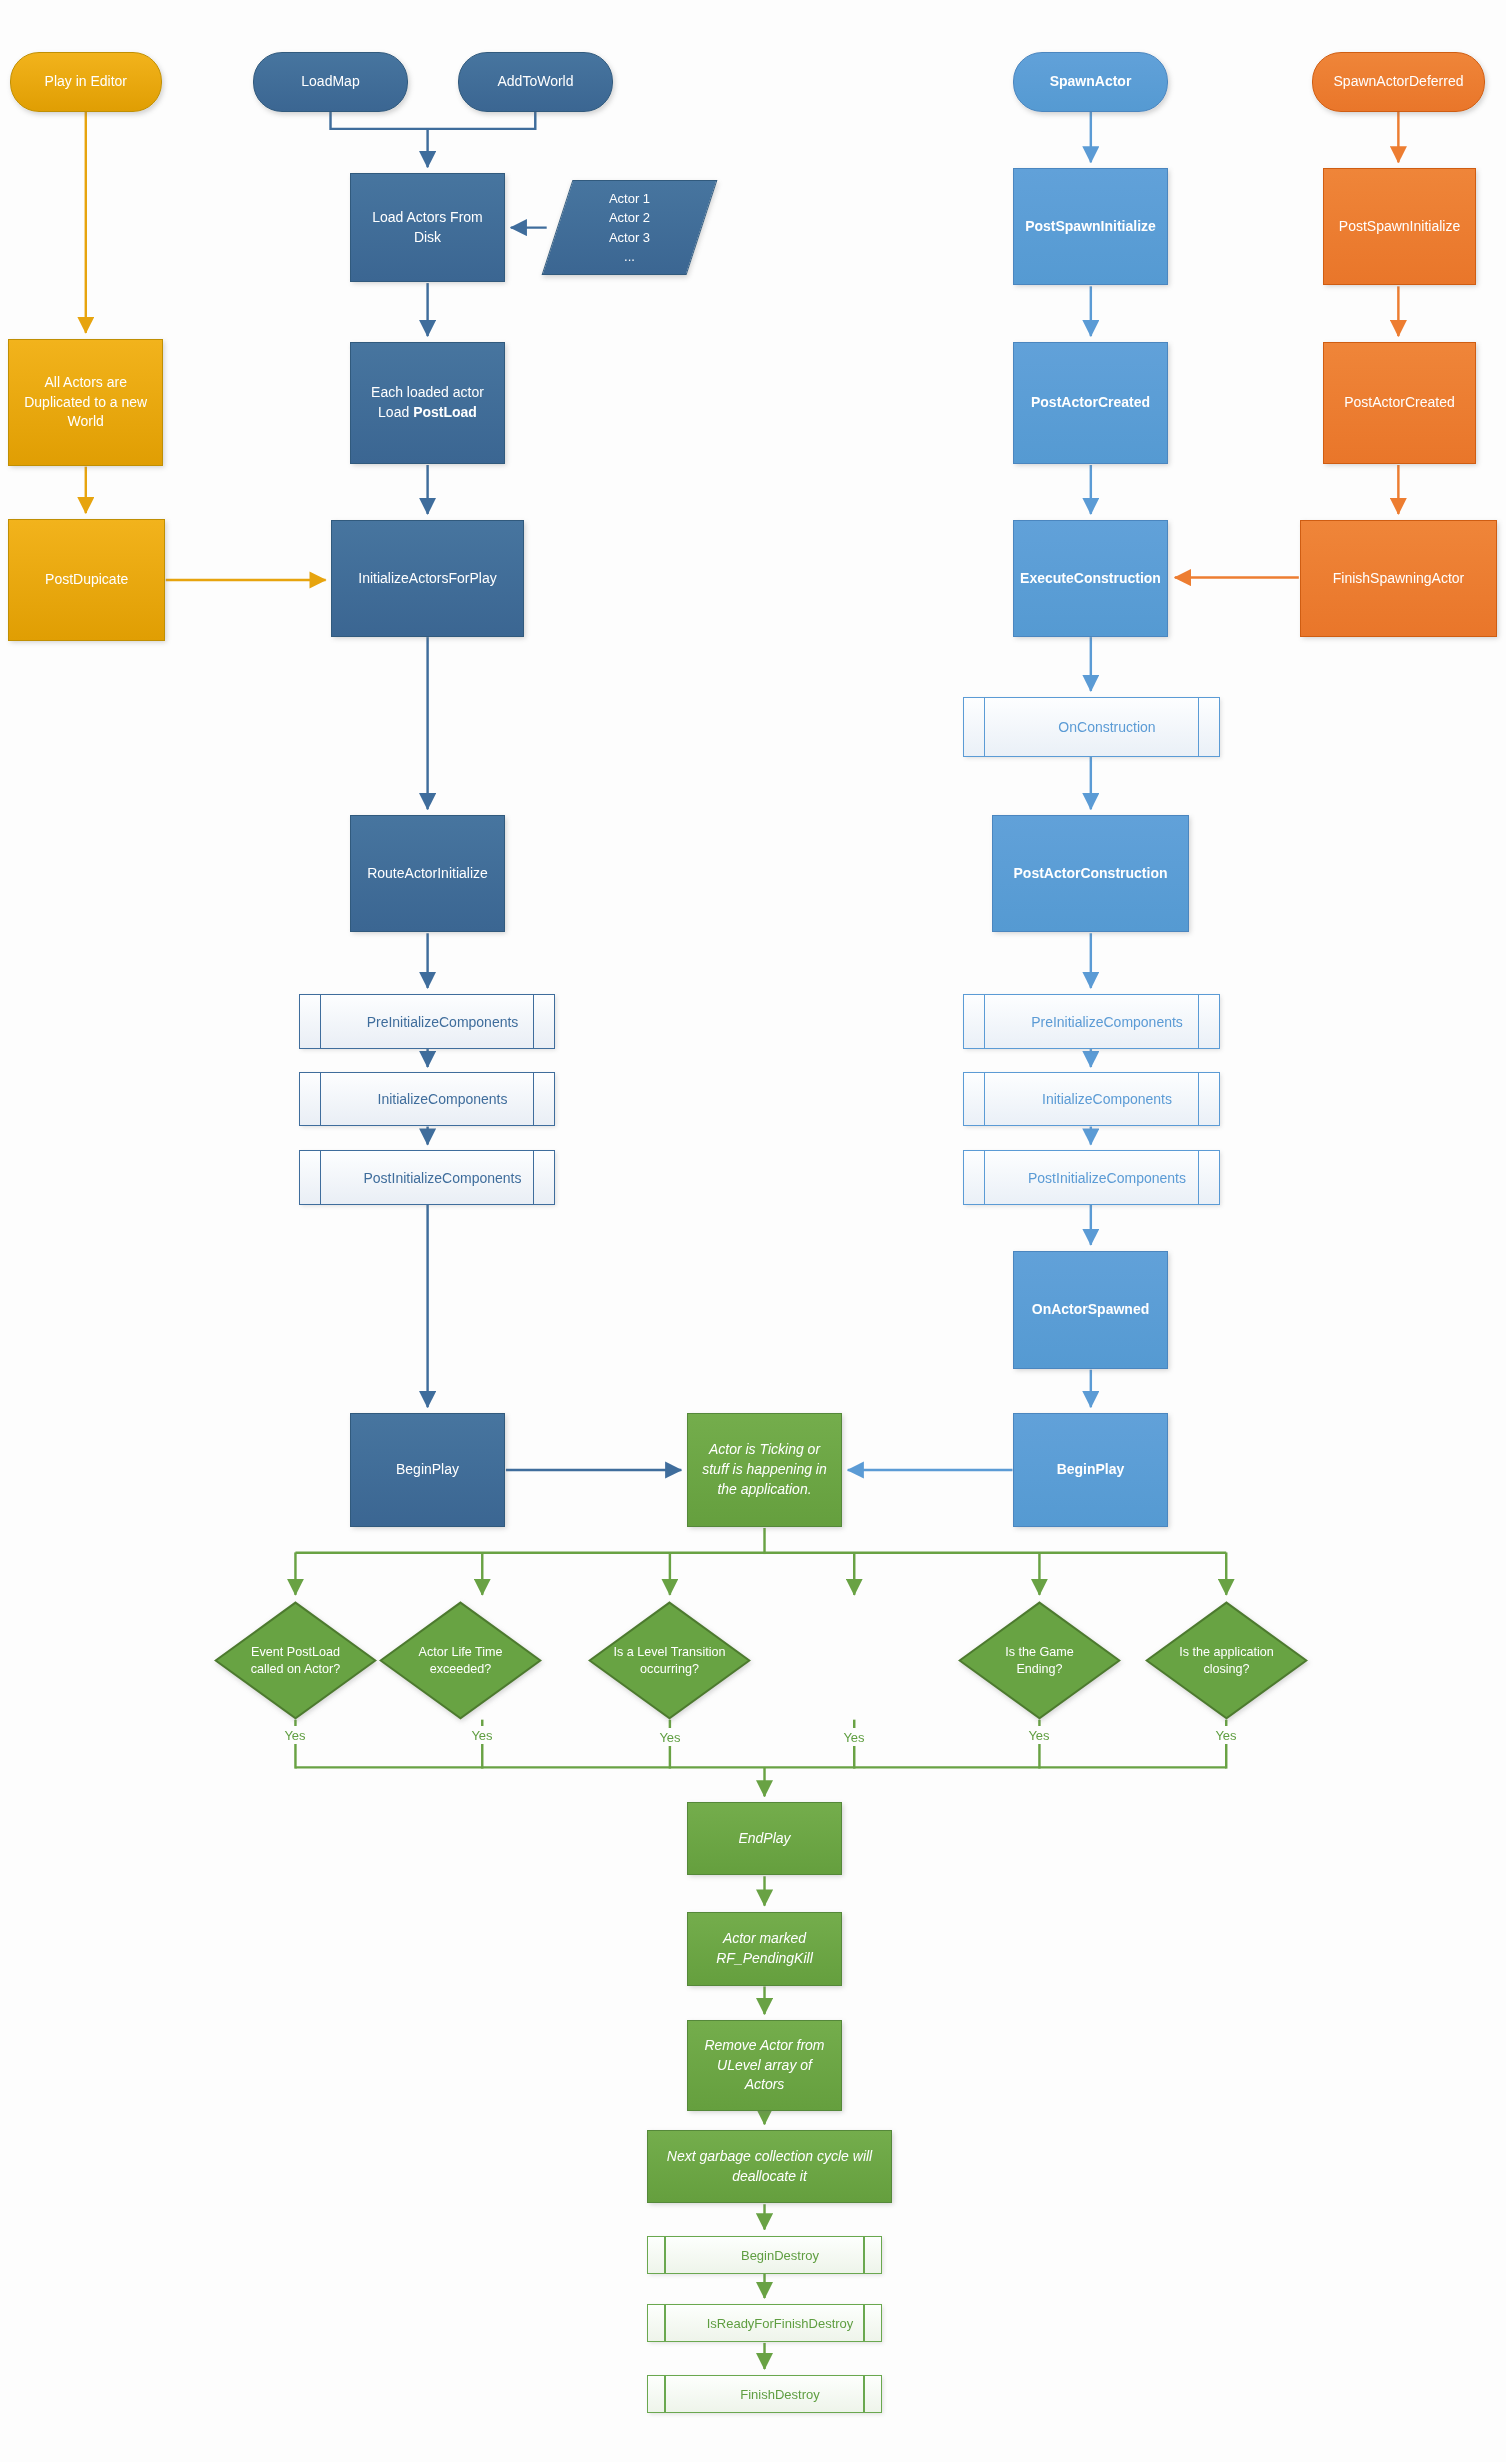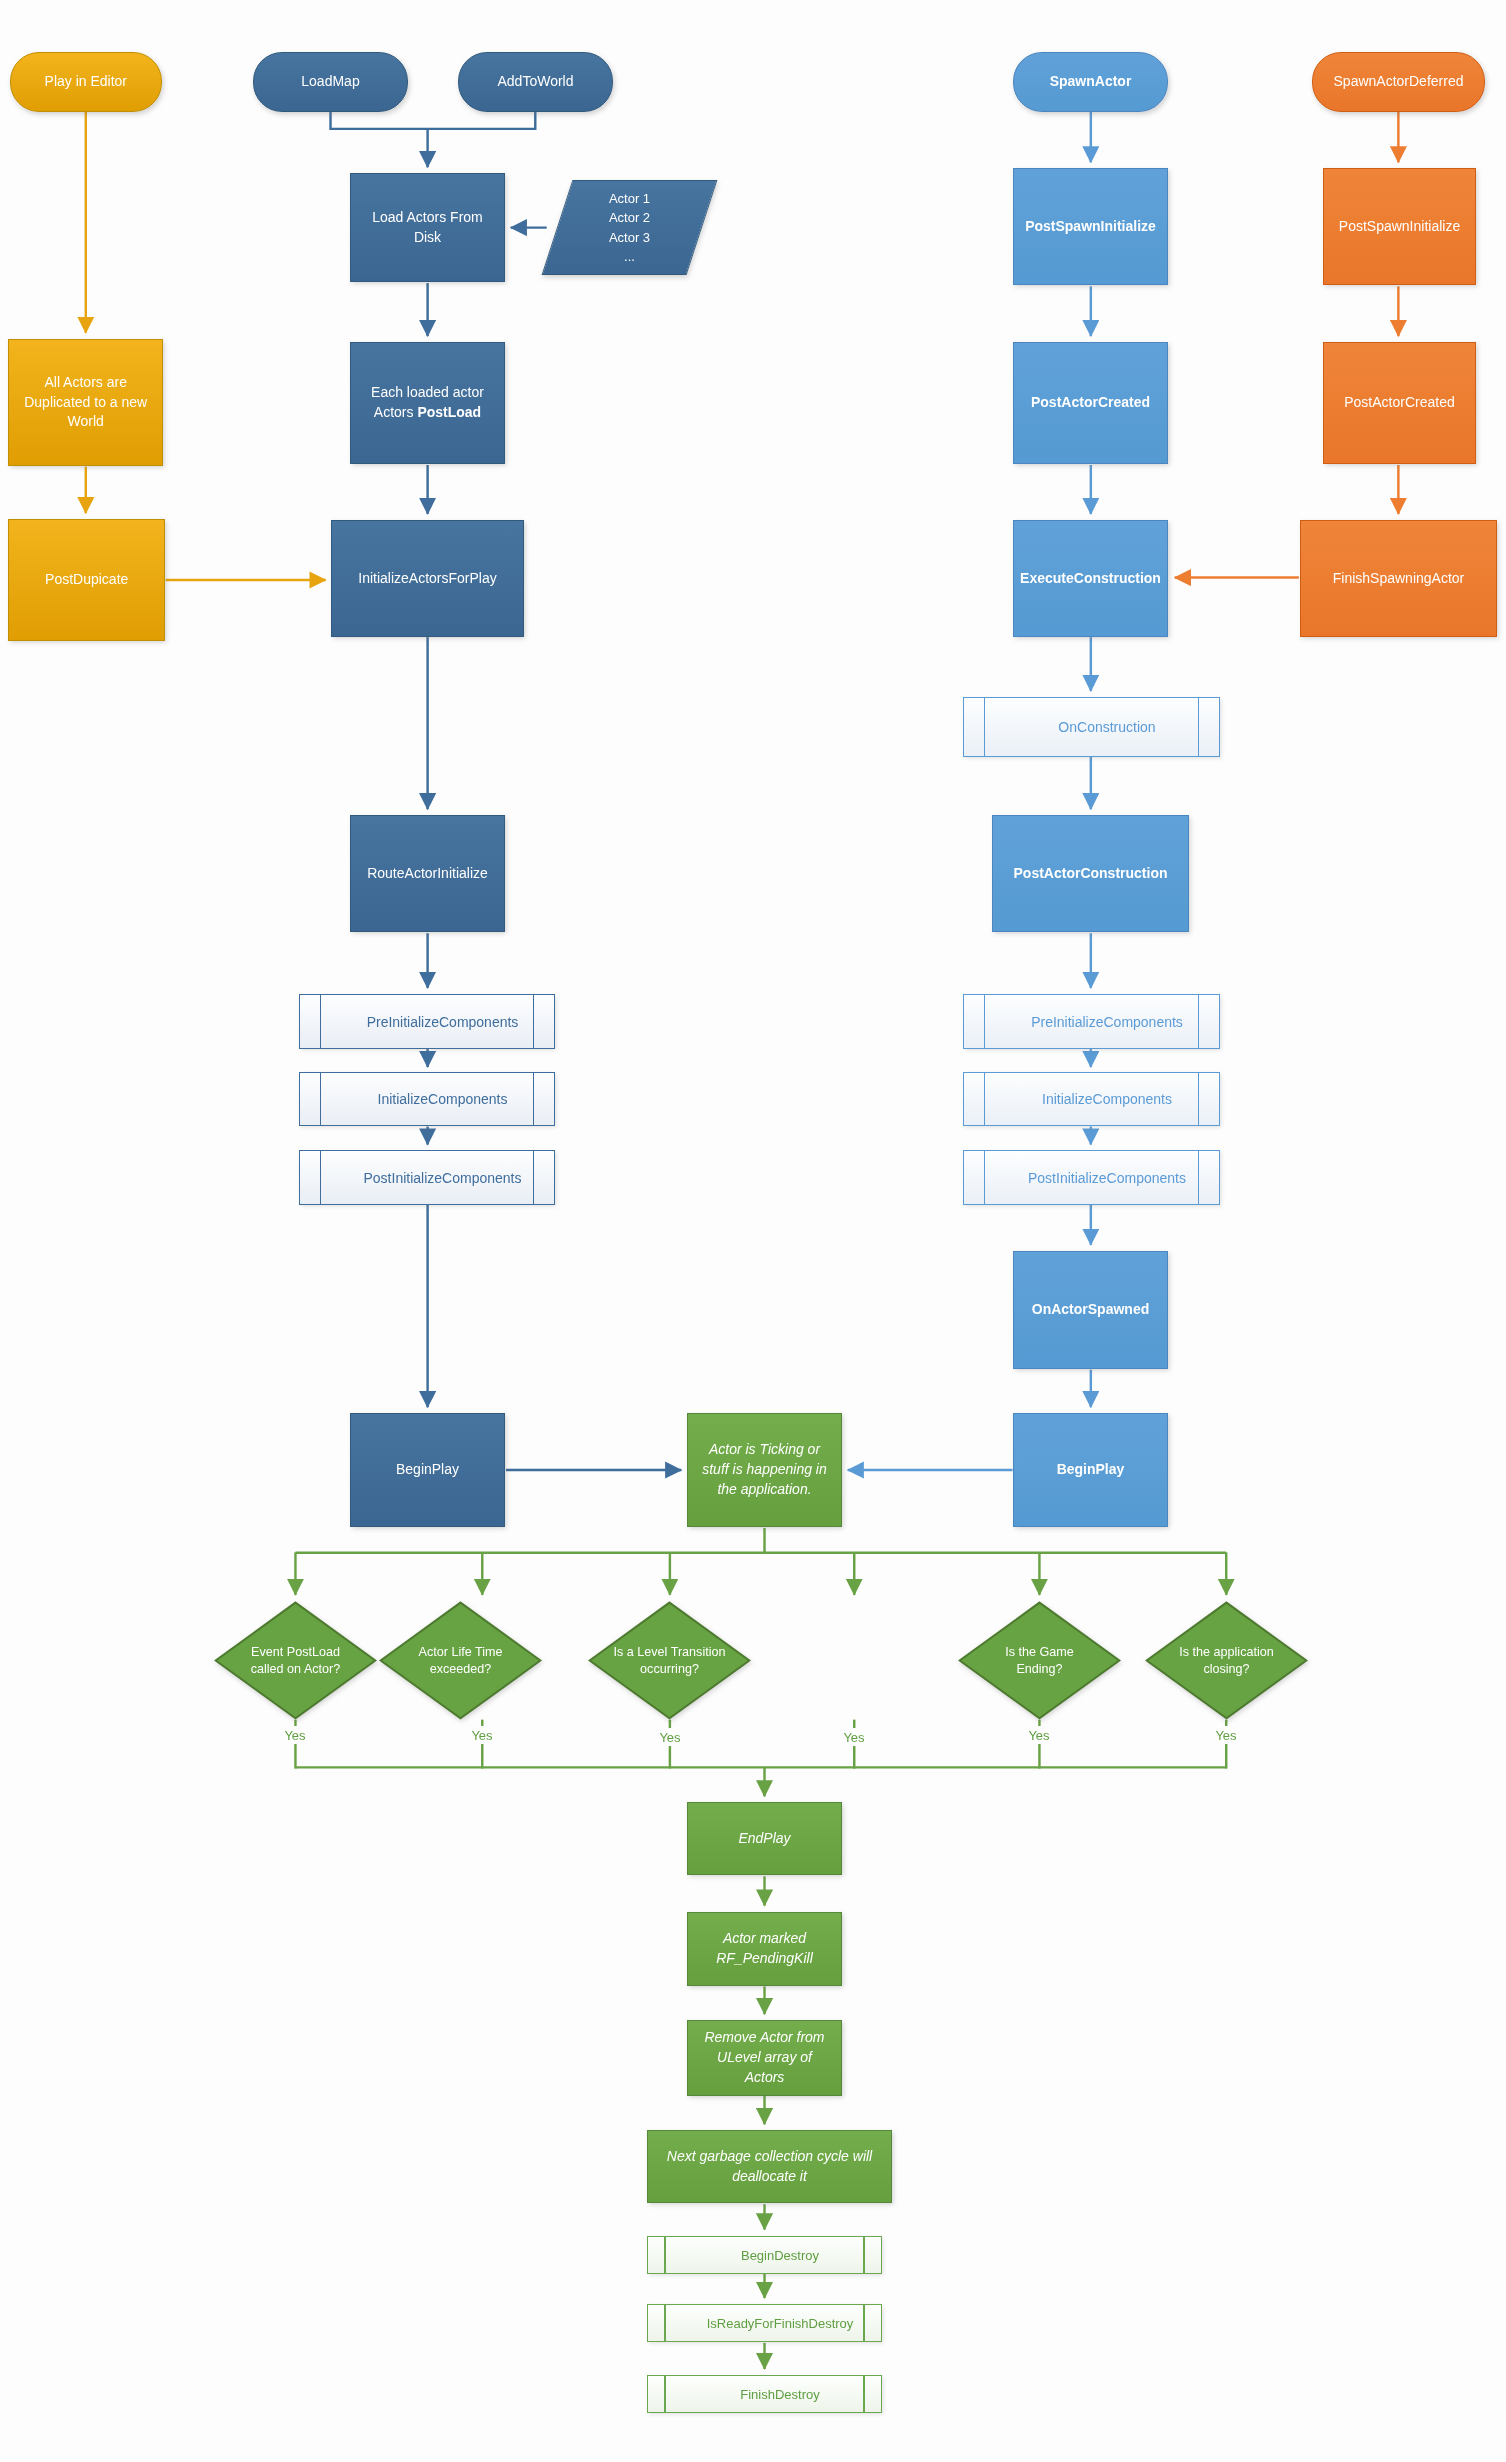--- a/index.html
+++ b/index.html
@@ -171,21 +171,21 @@
       <span>Actor 3</span>
       <span>...</span>
     </div>
   </div>
 
   <div class="node gold" style="left:8.2px;top:339px;width:155px;height:127px">All Actors are Duplicated to a new World</div>
 
   <div class="node steel" style="left:350px;top:342px;width:155px;height:122px">
     <div>
       <span>Each loaded actor</span><br>
-      <span>Actors</span>
+      <span>Load</span>
       <span class="bold">PostLoad</span>
     </div>
   </div>
 
   <div class="node gold" style="left:8.2px;top:519px;width:157px;height:122px">PostDupicate</div>
   <div class="node steel" style="left:331px;top:520px;width:193px;height:117px">InitializeActorsForPlay</div>
   <div class="node steel" style="left:350px;top:815px;width:155px;height:117px">RouteActorInitialize</div>
 
   <div class="sub sub-steel sub-blue-bars" style="left:299px;top:994px;width:256px;height:55px">
       <span>PreInitializeComponents</span>
@@ -261,21 +261,21 @@
 
   <span class="yes" style="left:269px;top:1726px">Yes</span>
   <span class="yes" style="left:456px;top:1726px">Yes</span>
   <span class="yes" style="left:644px;top:1728px">Yes</span>
   <span class="yes" style="left:828px;top:1728px">Yes</span>
   <span class="yes" style="left:1013px;top:1726px">Yes</span>
   <span class="yes" style="left:1200px;top:1726px">Yes</span>
 
   <div class="node grn" style="left:687px;top:1802px;width:155px;height:73px">EndPlay</div>
   <div class="node grn" style="left:687px;top:1912px;width:155px;height:74px">Actor marked RF_PendingKill</div>
-  <div class="node grn" style="left:687px;top:2020px;width:155px;height:76px">Remove Actor from ULevel array of Actors</div>
+  <div class="node grn" style="left:687px;top:2020px;width:155px;height:91px">Remove Actor from ULevel array of Actors</div>
   <div class="node grn" style="left:647px;top:2130px;width:245px;height:73px">Next garbage collection cycle will deallocate it</div>
 
   <div class="sub sub-green" style="left:647px;top:2236px;width:235px;height:38px">
       <span>BeginDestroy</span>
     </div>
   <div class="sub sub-green" style="left:647px;top:2304px;width:235px;height:38px">
       <span>IsReadyForFinishDestroy</span>
     </div>
   <div class="sub sub-green" style="left:647px;top:2375px;width:235px;height:38px">
       <span>FinishDestroy</span>

